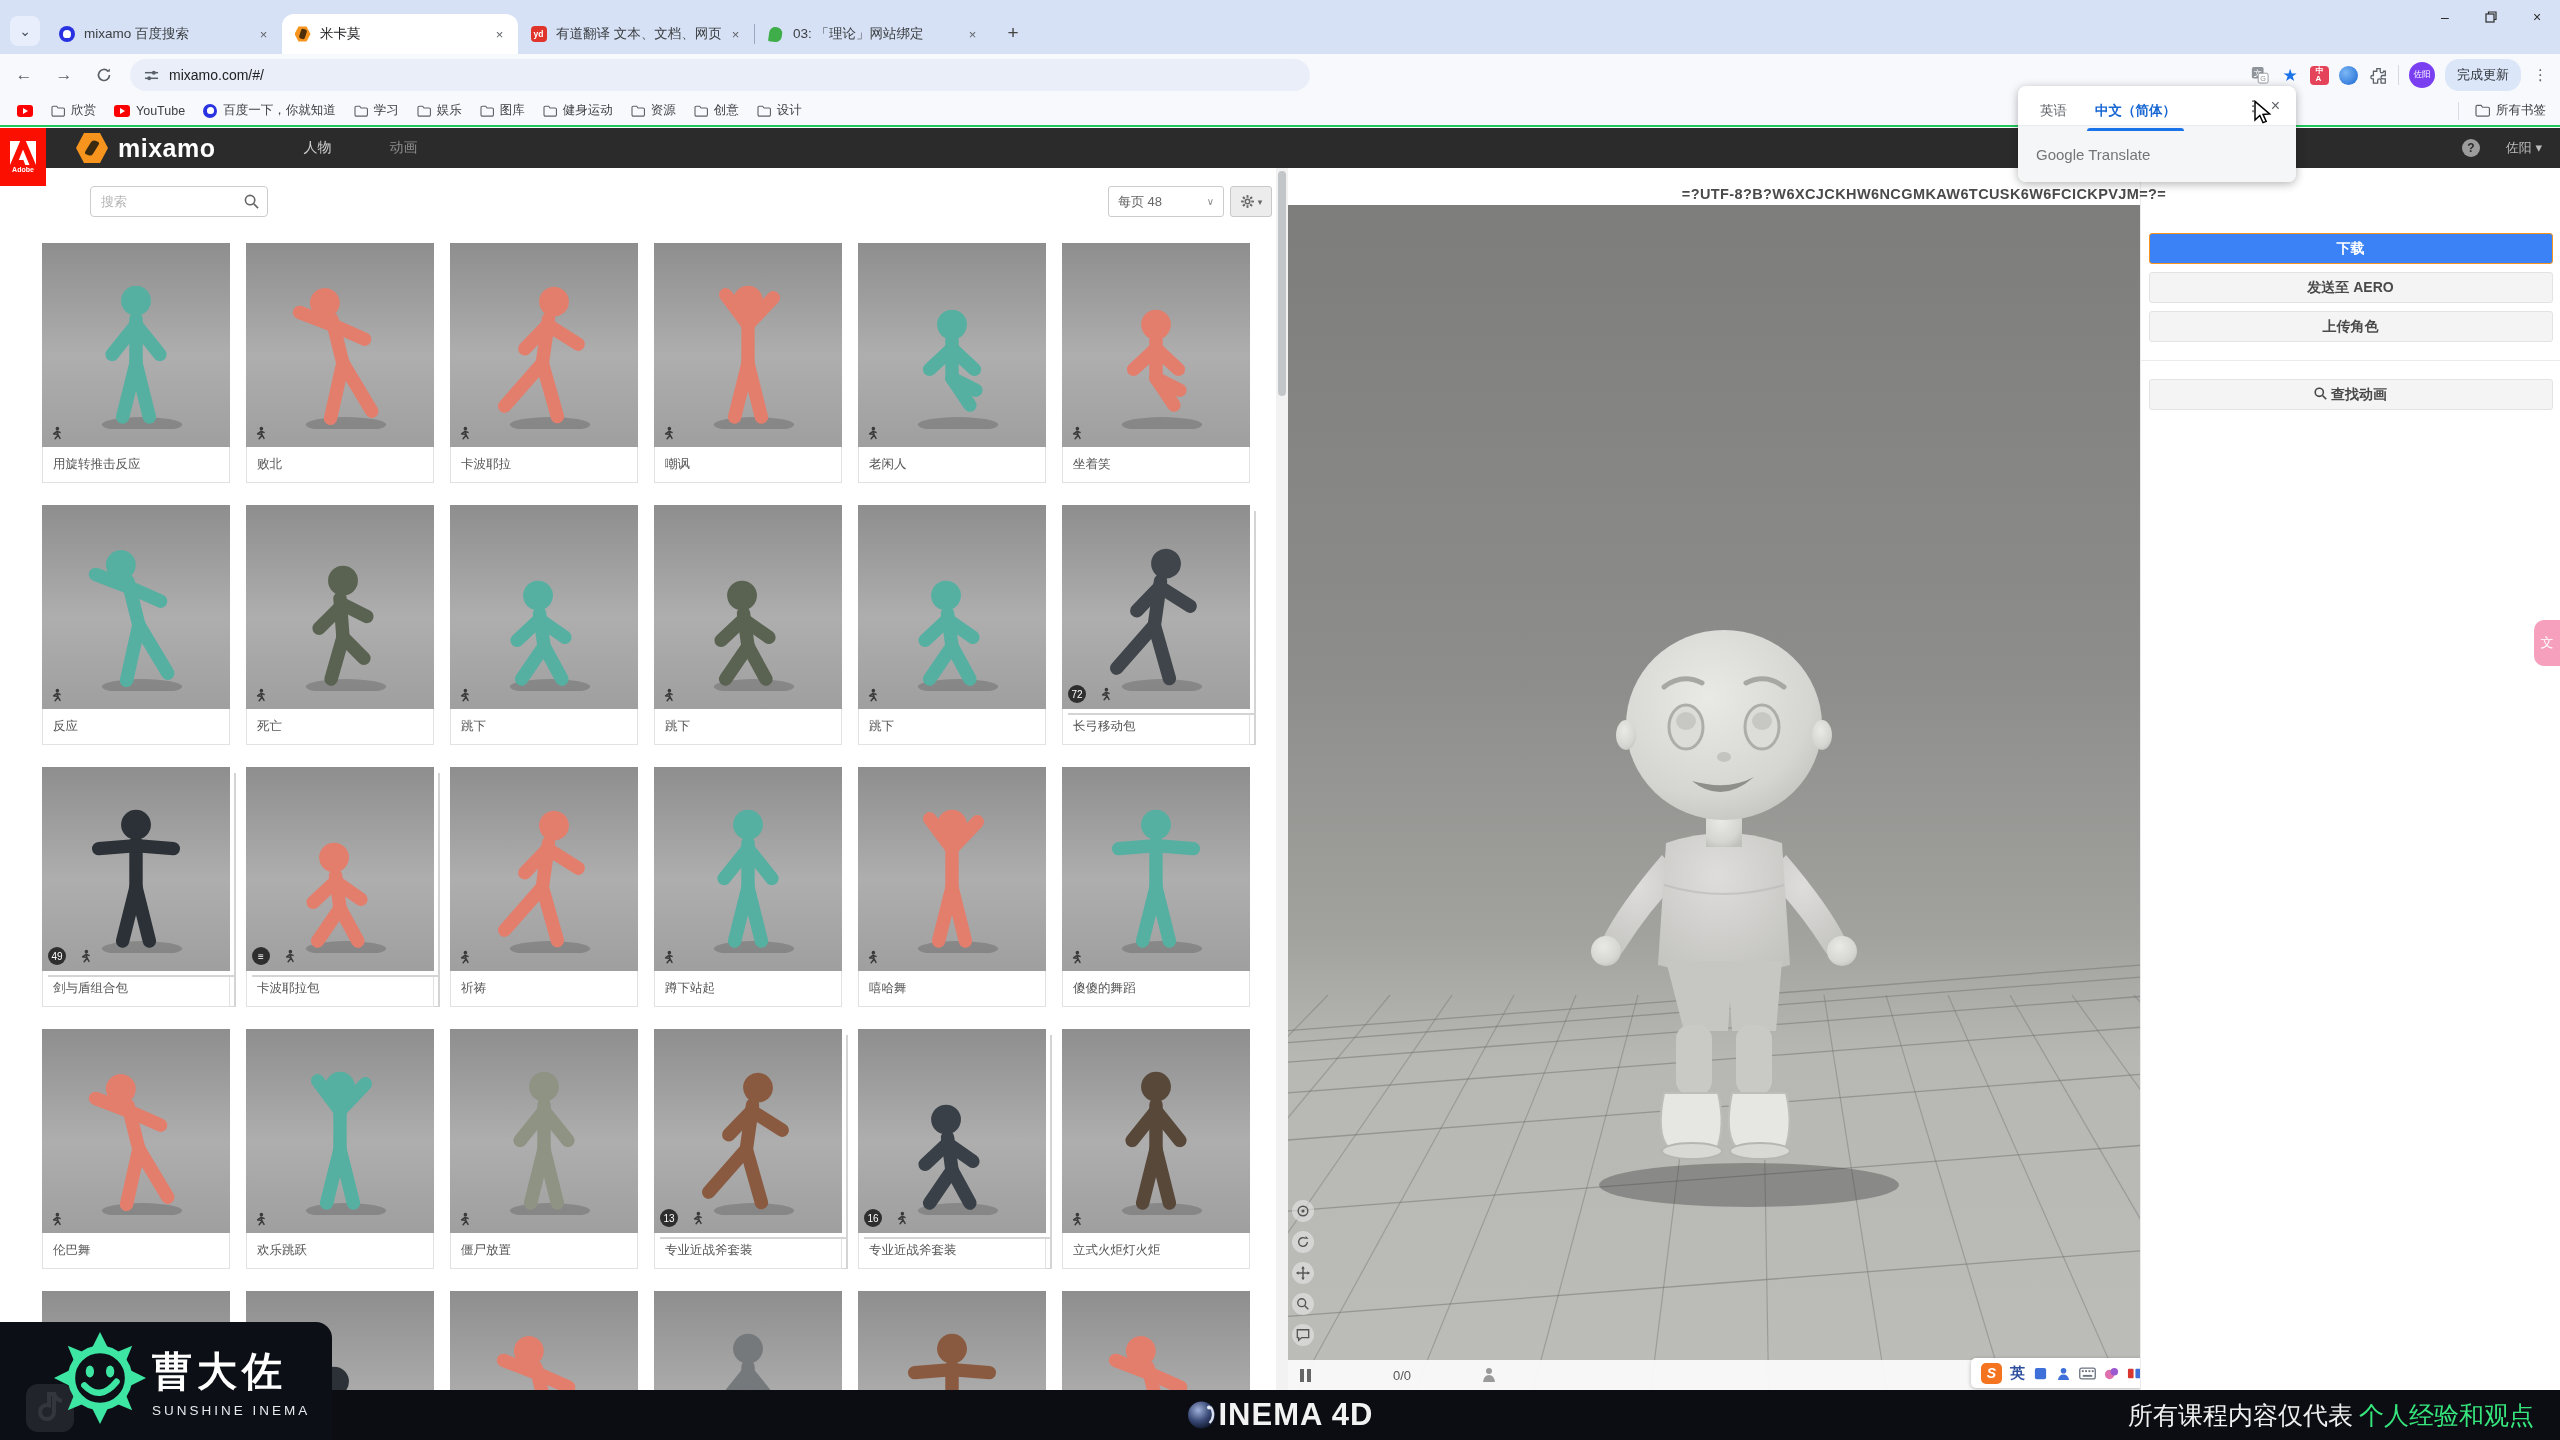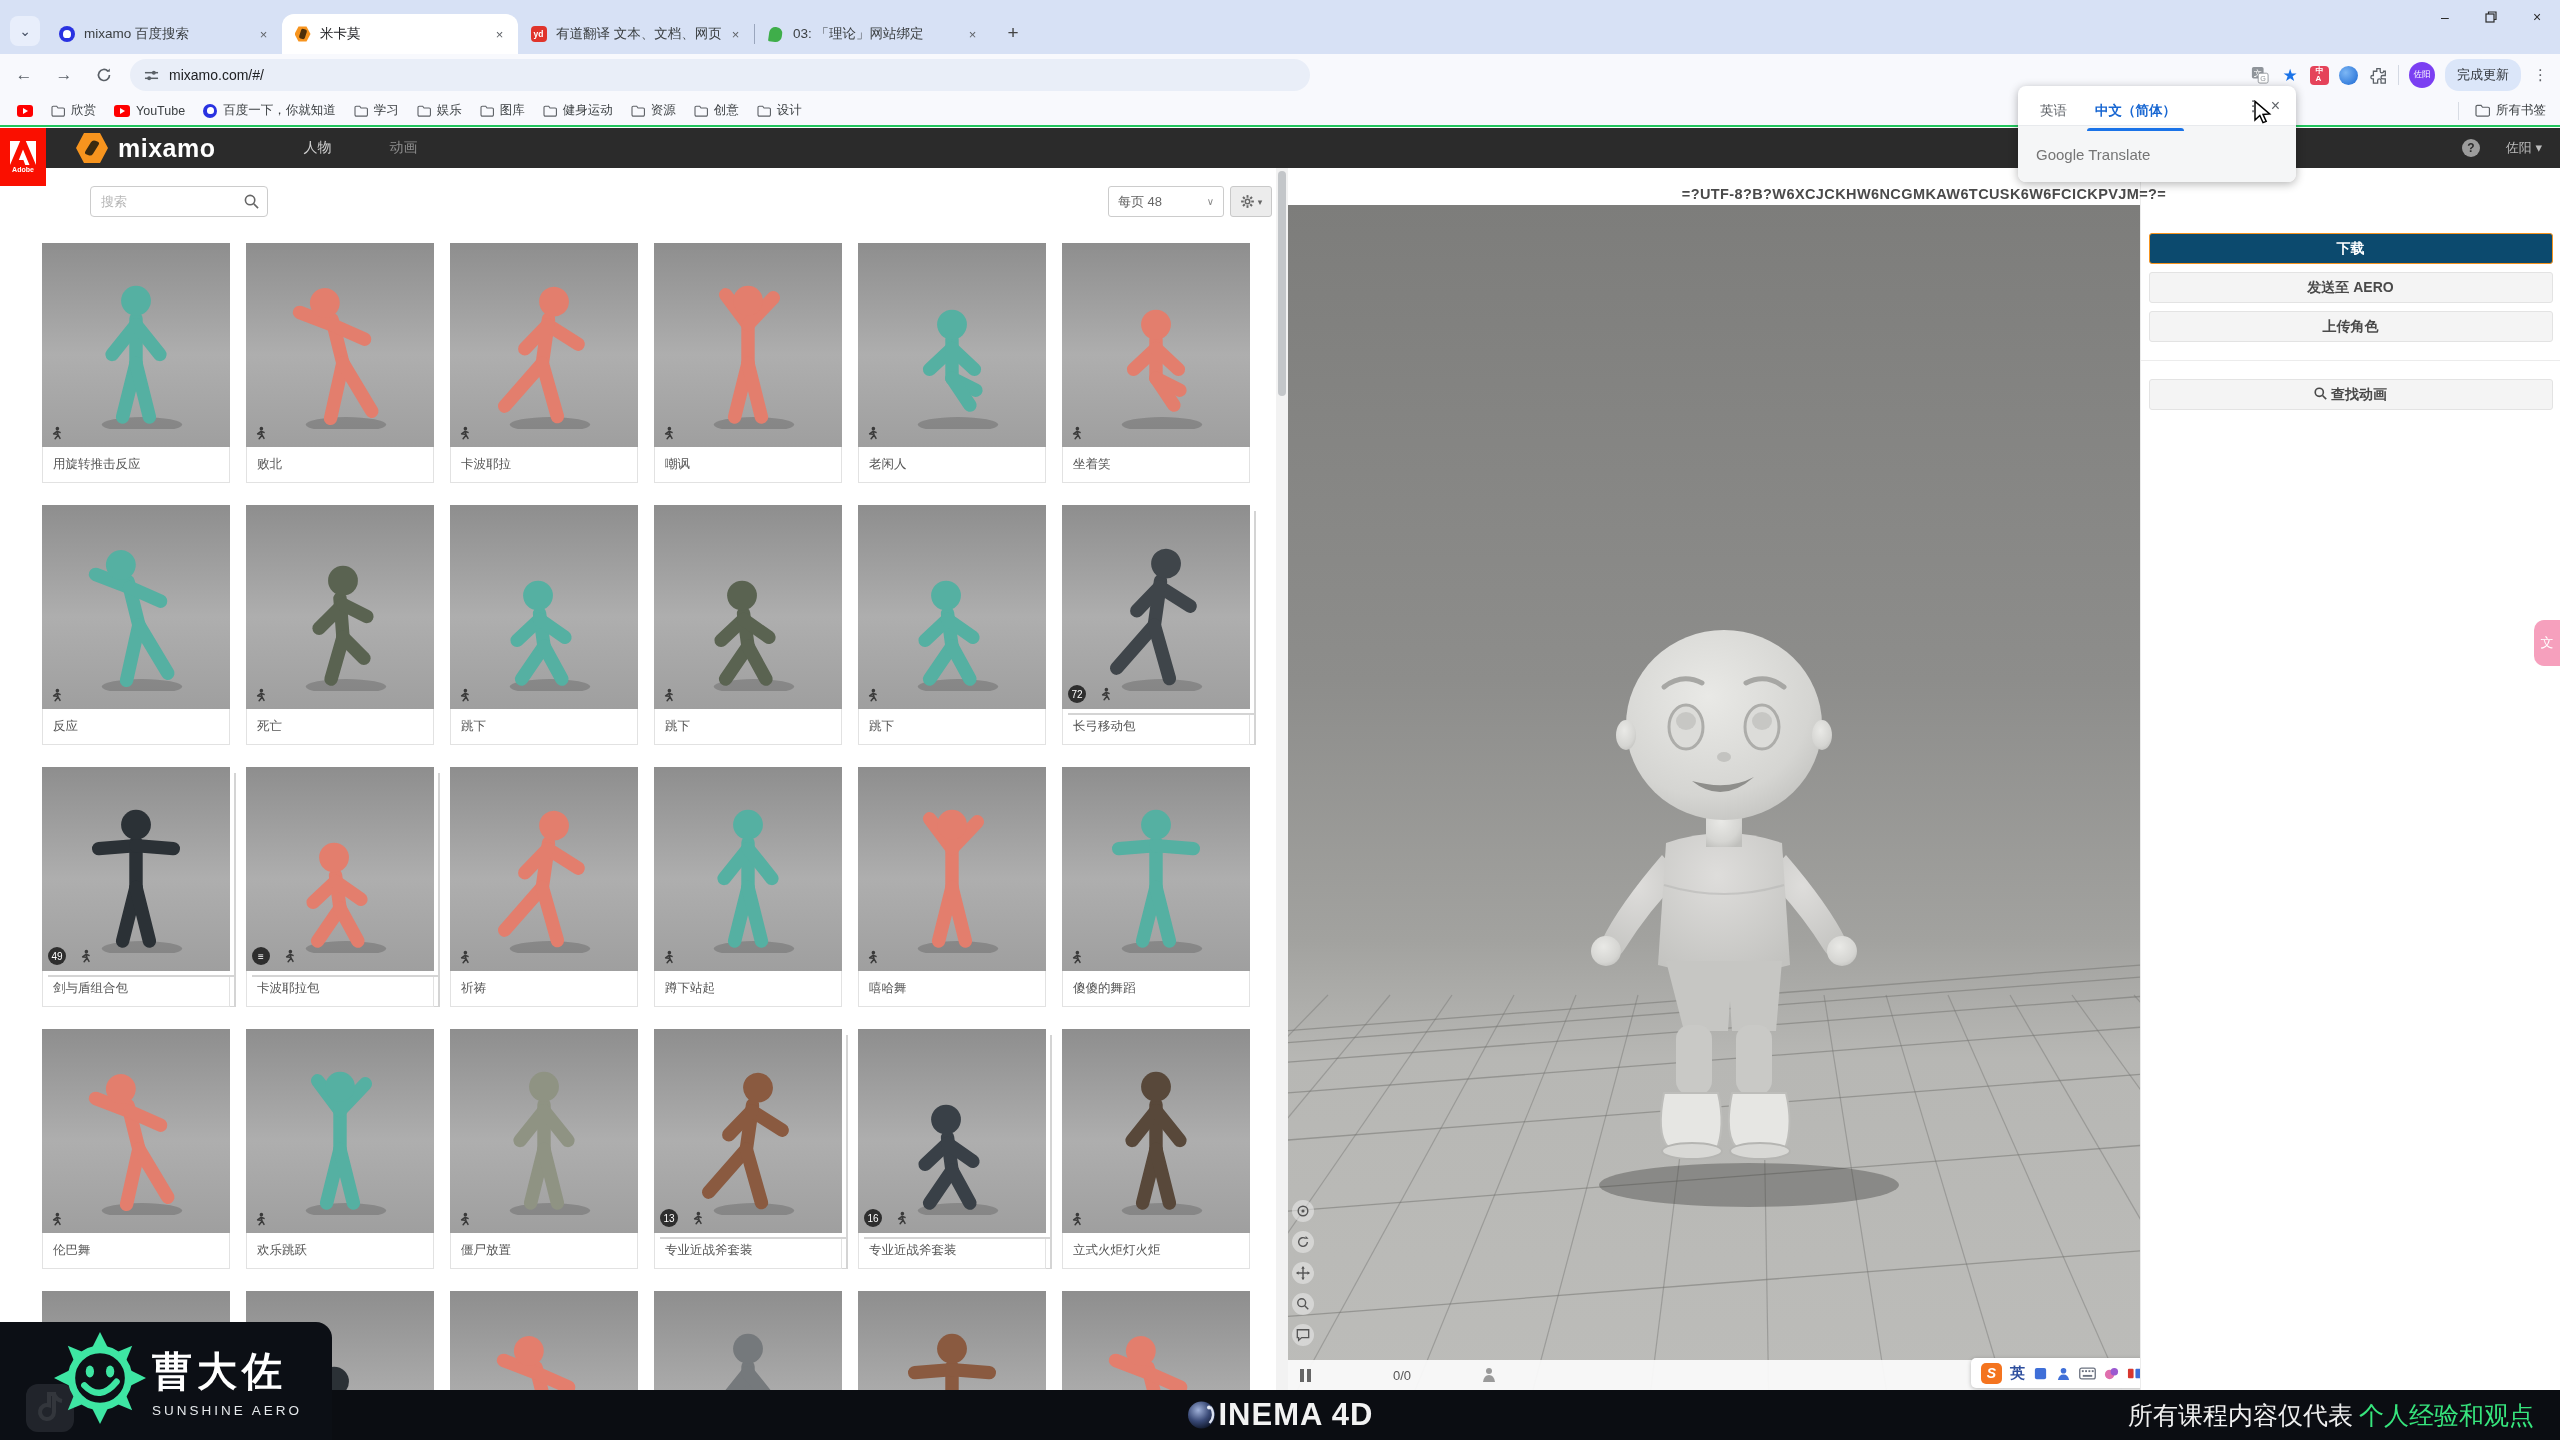--- a/index.html
+++ b/index.html
@@ -117,21 +117,21 @@
     display:flex;align-items:center;justify-content:center;font-style:italic;}
   .ime-mode{color:#2e4f9e;font-size:15px;font-weight:bold;}
   .pinkbtn{position:absolute;right:0;top:620px;width:26px;height:46px;border-radius:10px 0 0 10px;
     background:rgba(244,143,177,.85);z-index:15;display:flex;align-items:center;justify-content:center;
     color:#fff;font-size:13px;}
 
   
   .panel{position:absolute;left:2140px;top:168px;width:420px;height:1222px;background:#fff;border-left:1px solid #ececec;}
   .pbtn{display:block;width:404px;margin:0 auto 8px auto;height:31px;border-radius:3px;border:1px solid #e3e3e3;
     background:#f4f4f4;color:#4a4a4a;font-size:14px;font-weight:bold;text-align:center;line-height:29px;}
-  .pbtn.orange{background:#0c4a6e;border-color:#f7941e;color:#fff;}
+  .pbtn.orange{background:#3b82f6;border-color:#f7941e;color:#fff;}
   .panel-sep{width:420px;height:1px;background:#ececec;margin:18px 0;}
 
   
   .footer{position:absolute;left:0;bottom:0;width:2560px;height:50px;background:#0b0d12;z-index:20;}
   .c4d{position:absolute;left:50%;top:0;height:50px;transform:translateX(-50%);display:flex;align-items:center;gap:2px;}
   .c4d-text{color:#f2f2f2;font-size:31px;font-weight:bold;letter-spacing:1px;}
   .f-right{position:absolute;right:26px;top:0;height:50px;display:flex;align-items:center;font-size:25px;color:#f0f0f0;}
   .f-right .hl{margin-left:6px;}
   .flogo{position:absolute;left:0;bottom:0;width:332px;height:118px;background:#0c0f15;border-radius:0 16px 0 0;z-index:21;}
   .flogo .wmark{position:absolute;left:24px;bottom:2px;opacity:.4;}
@@ -1202,21 +1202,21 @@
           <polygon points="35,35 18,28 28,18"></polygon>
       </g>
       <circle cx="0" cy="0" r="31" fill="#0d1016" stroke="#3ee6a3" stroke-width="8"></circle>
       <ellipse cx="-11" cy="-7" rx="4.5" ry="6.5" fill="#3ee6a3"></ellipse>
       <ellipse cx="11" cy="-7" rx="4.5" ry="6.5" fill="#3ee6a3"></ellipse>
       <path d="M-17 8 Q0 26 18 4" stroke="#3ee6a3" stroke-width="7" fill="none" stroke-linecap="round"></path>
     </svg>
   </div>
   <div class="txtcol">
     <div class="cn">曹大佐</div>
-    <div class="en">SUNSHINE AERO</div>
+    <div class="en">SUNSHINE INEMA</div>
   </div>
 </div>
 
 <div class="tpopup">
   <div class="tp-tabs">
     <span class="tp-tab">英语</span>
     <span class="tp-tab sel">中文（简体）</span>
     <span class="tp-menu">⋮</span>
     <span class="tp-close">×</span>
   </div>

